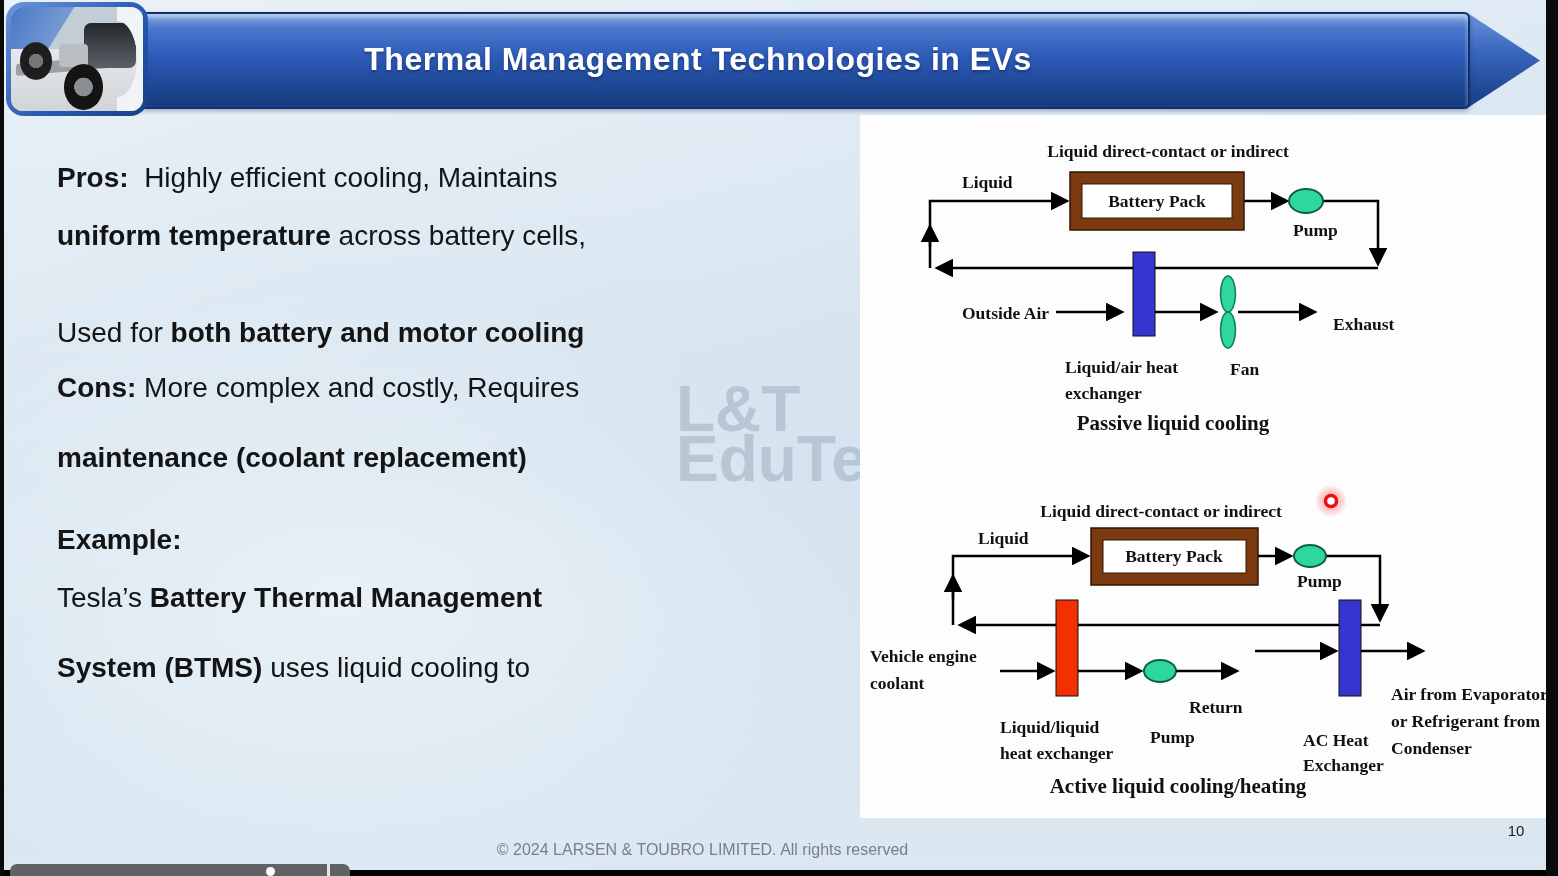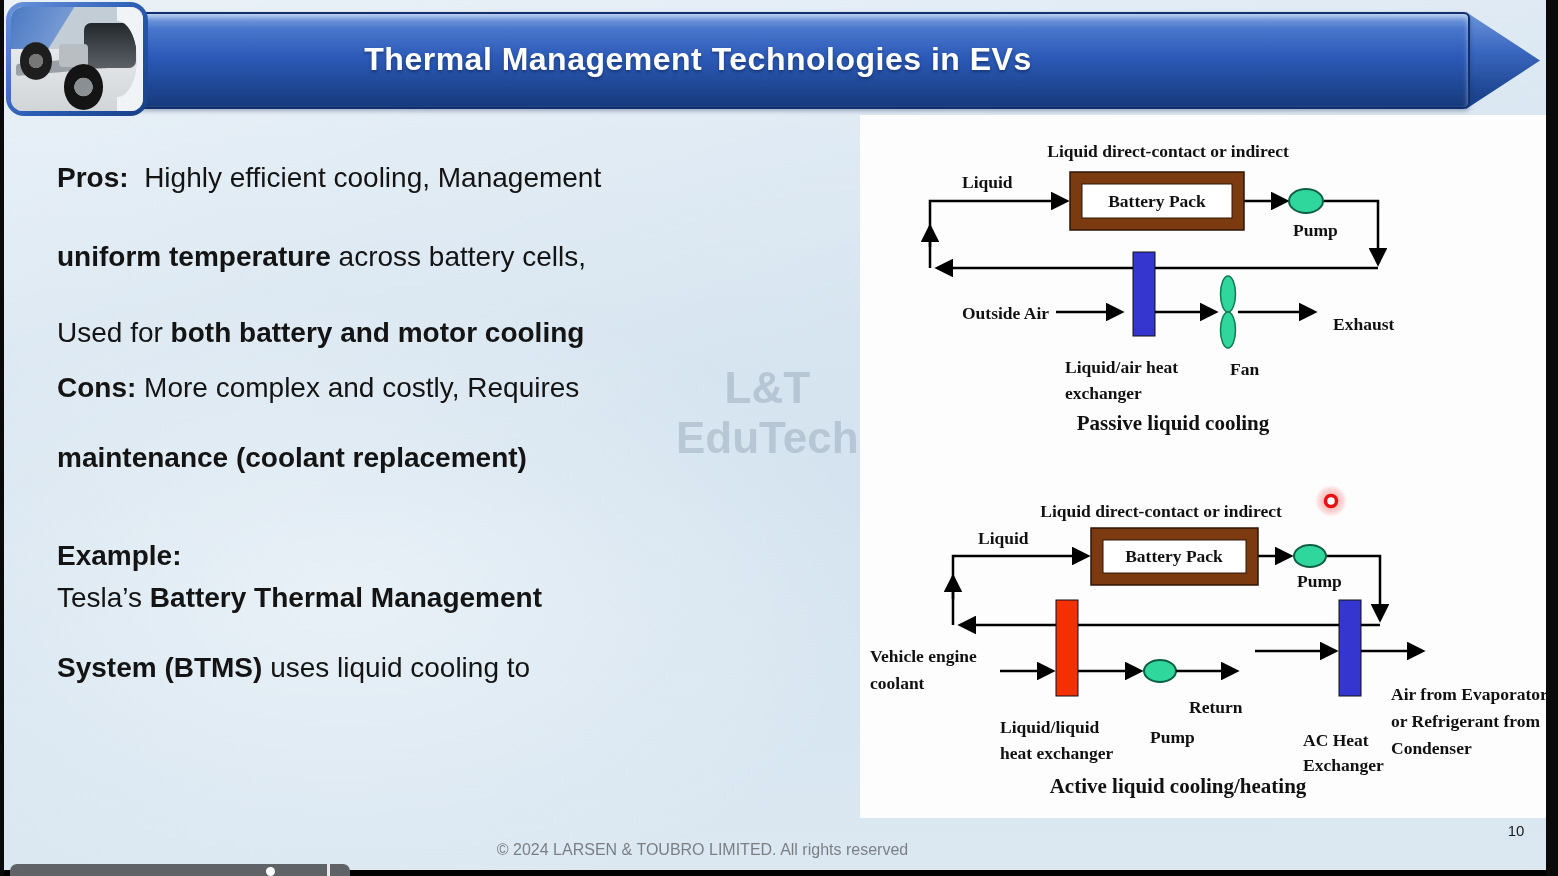--- a/index.html
+++ b/index.html
@@ -43,22 +43,22 @@
   .ph-wheel2{position:absolute;left:40%;top:55%;width:30%;height:44%;border-radius:50%;
     background:radial-gradient(circle at 50% 50%, #8a8f93 0 30%, #141414 32% 74%, #2e2e2e 76%);}
   .ph-curl{position:absolute;right:0;top:0;width:26px;height:100%;
     background:radial-gradient(ellipse 130% 62% at 0% 50%, rgba(244,246,248,0) 58%, #f0f4f7 60%);
     border-radius:0 13px 13px 0;}
   
   .tline{position:absolute;left:57px;font-size:28px;color:#141414;white-space:pre;z-index:3;}
   .tline span{font-weight:400;}
   .tline span.b{font-weight:700;}
   
-  .watermark{position:absolute;left:676px;top:363px;font-weight:700;font-size:44px;line-height:50px;
-    color:rgba(140,157,173,.42);z-index:2;text-align:center;}
+  .watermark{position:absolute;left:676px;top:384px;font-weight:700;font-size:64px;line-height:50px;
+    color:rgba(140,157,173,.42);z-index:2;}
   
   .panel{position:absolute;left:860px;top:115px;width:703px;height:703px;background:#fdfdfd;z-index:8;}
   .dsvg{position:absolute;left:0;top:0;}
   .dt{font-family:"Liberation Serif",serif;font-weight:600;font-size:17.5px;fill:#111;}
   .dcap{font-family:"Liberation Serif",serif;font-weight:600;font-size:21px;fill:#111;}
   
   .footer{position:absolute;left:0;top:841px;width:1405px;text-align:center;font-size:16px;color:#7b7f84;z-index:9;}
   .page-number{position:absolute;left:1495px;top:822px;width:42px;text-align:center;font-size:15px;color:#1a1a1a;z-index:9;}
   
   .bottom-bar{position:absolute;left:10px;top:864px;width:340px;height:12px;background:#5f6367;
@@ -87,26 +87,26 @@
       <div class="ph-wheel2"></div>
       <div class="ph-curl"></div>
     </div>
   </div>
 
   <div class="watermark">
     <div>L&amp;T</div>
     <div>EduTech</div>
   </div>
 
-  <div class="tline" style="top:162px"><span class="b">Pros:</span><span>  Highly efficient cooling, Management</span></div>
-  <div class="tline" style="top:241px"><span class="b">uniform temperature</span><span> across battery cells,</span></div>
+  <div class="tline" style="top:162px"><span class="b">Pros:</span><span>  Highly efficient cooling, Maintains</span></div>
+  <div class="tline" style="top:220px"><span class="b">uniform temperature</span><span> across battery cells,</span></div>
   <div class="tline" style="top:317px"><span>Used for </span><span class="b">both battery and motor cooling</span></div>
   <div class="tline" style="top:442px"><span class="b">maintenance (coolant replacement)</span></div>
   <div class="tline" style="top:372px"><span class="b">Cons:</span><span> More complex and costly, Requires</span></div>
-  <div class="tline" style="top:540px"><span class="b">Example:</span></div>
+  <div class="tline" style="top:524px"><span class="b">Example:</span></div>
   <div class="tline" style="top:652px"><span class="b">System (BTMS)</span><span> uses liquid cooling to</span></div>
   <div class="tline" style="top:582px"><span>Tesla’s </span><span class="b">Battery Thermal Management</span></div>
 
   <div class="panel">
     <svg class="dsvg" width="703" height="703" viewBox="0 0 703 703">
       <defs>
         <marker id="arr" viewBox="0 0 10 10" refX="7" refY="5" markerWidth="7.5" markerHeight="7.5" orient="auto-start-reverse">
           <path d="M0,0 L10,5 L0,10 Z" fill="#000"></path>
         </marker>
         <radialGradient id="laserGlow">

